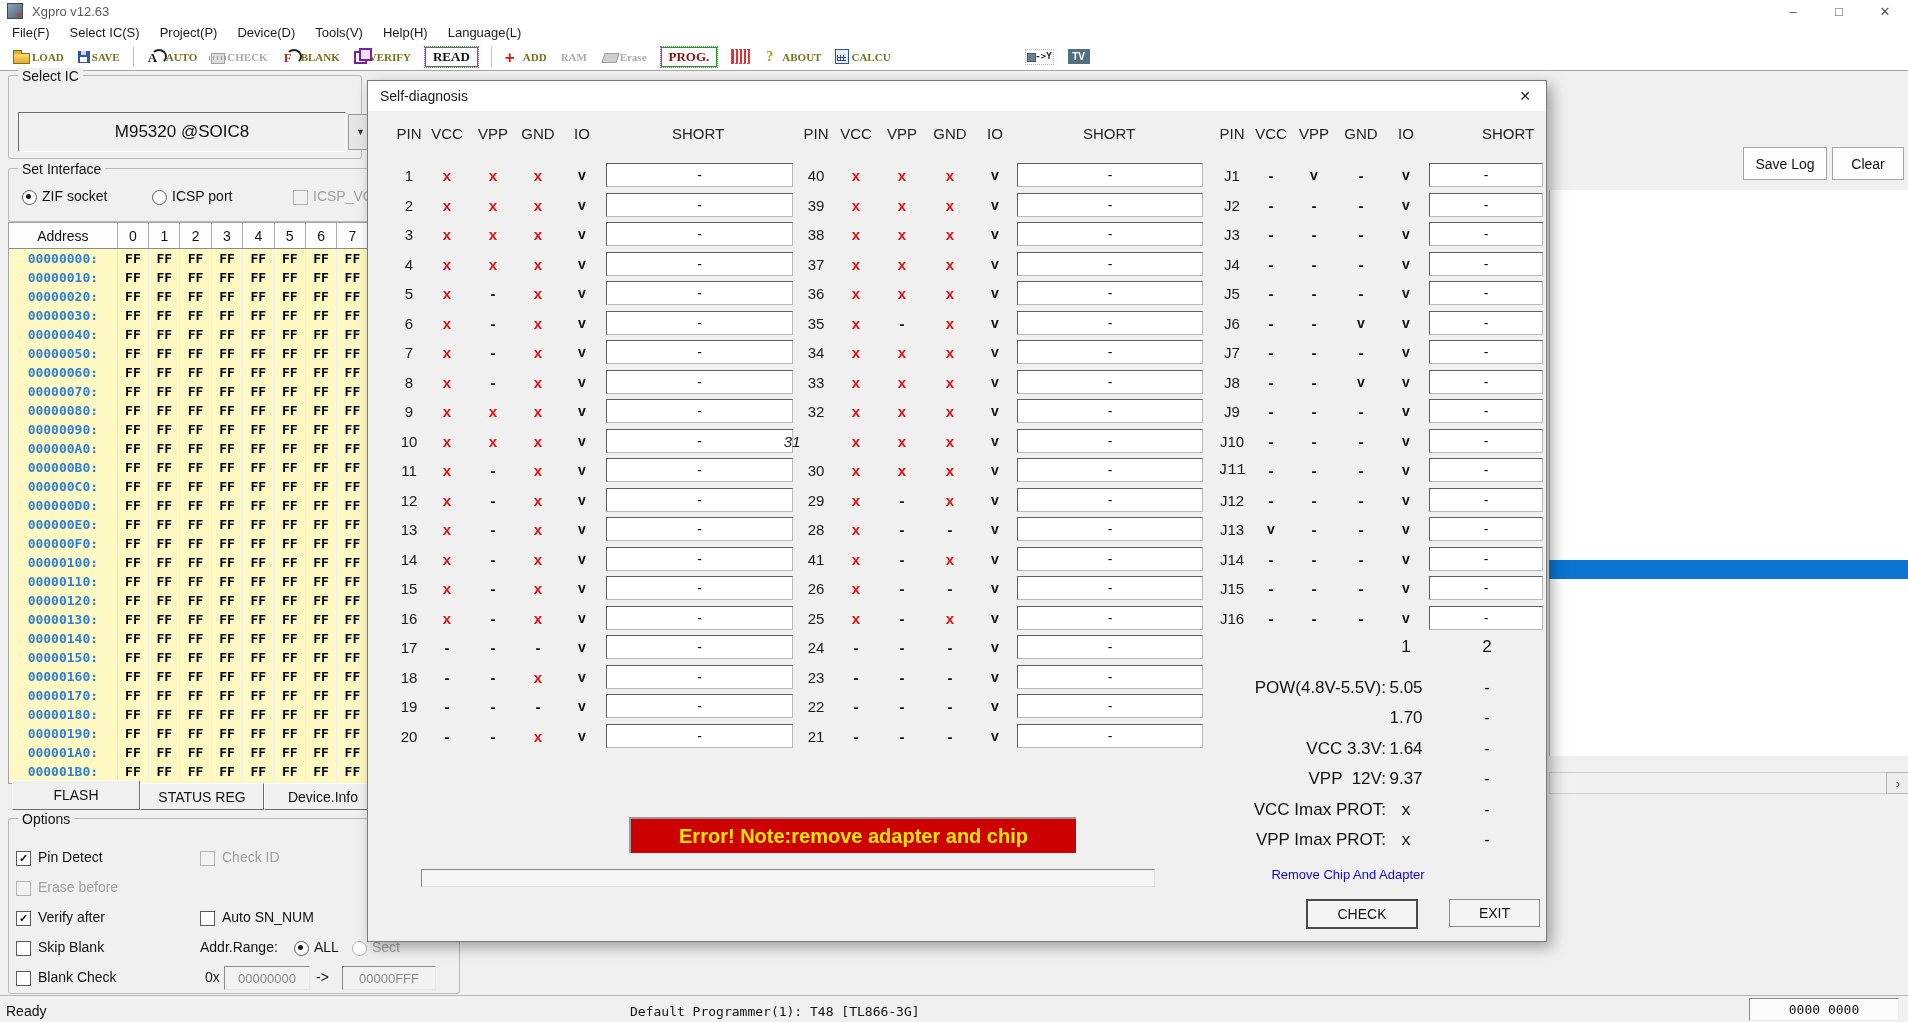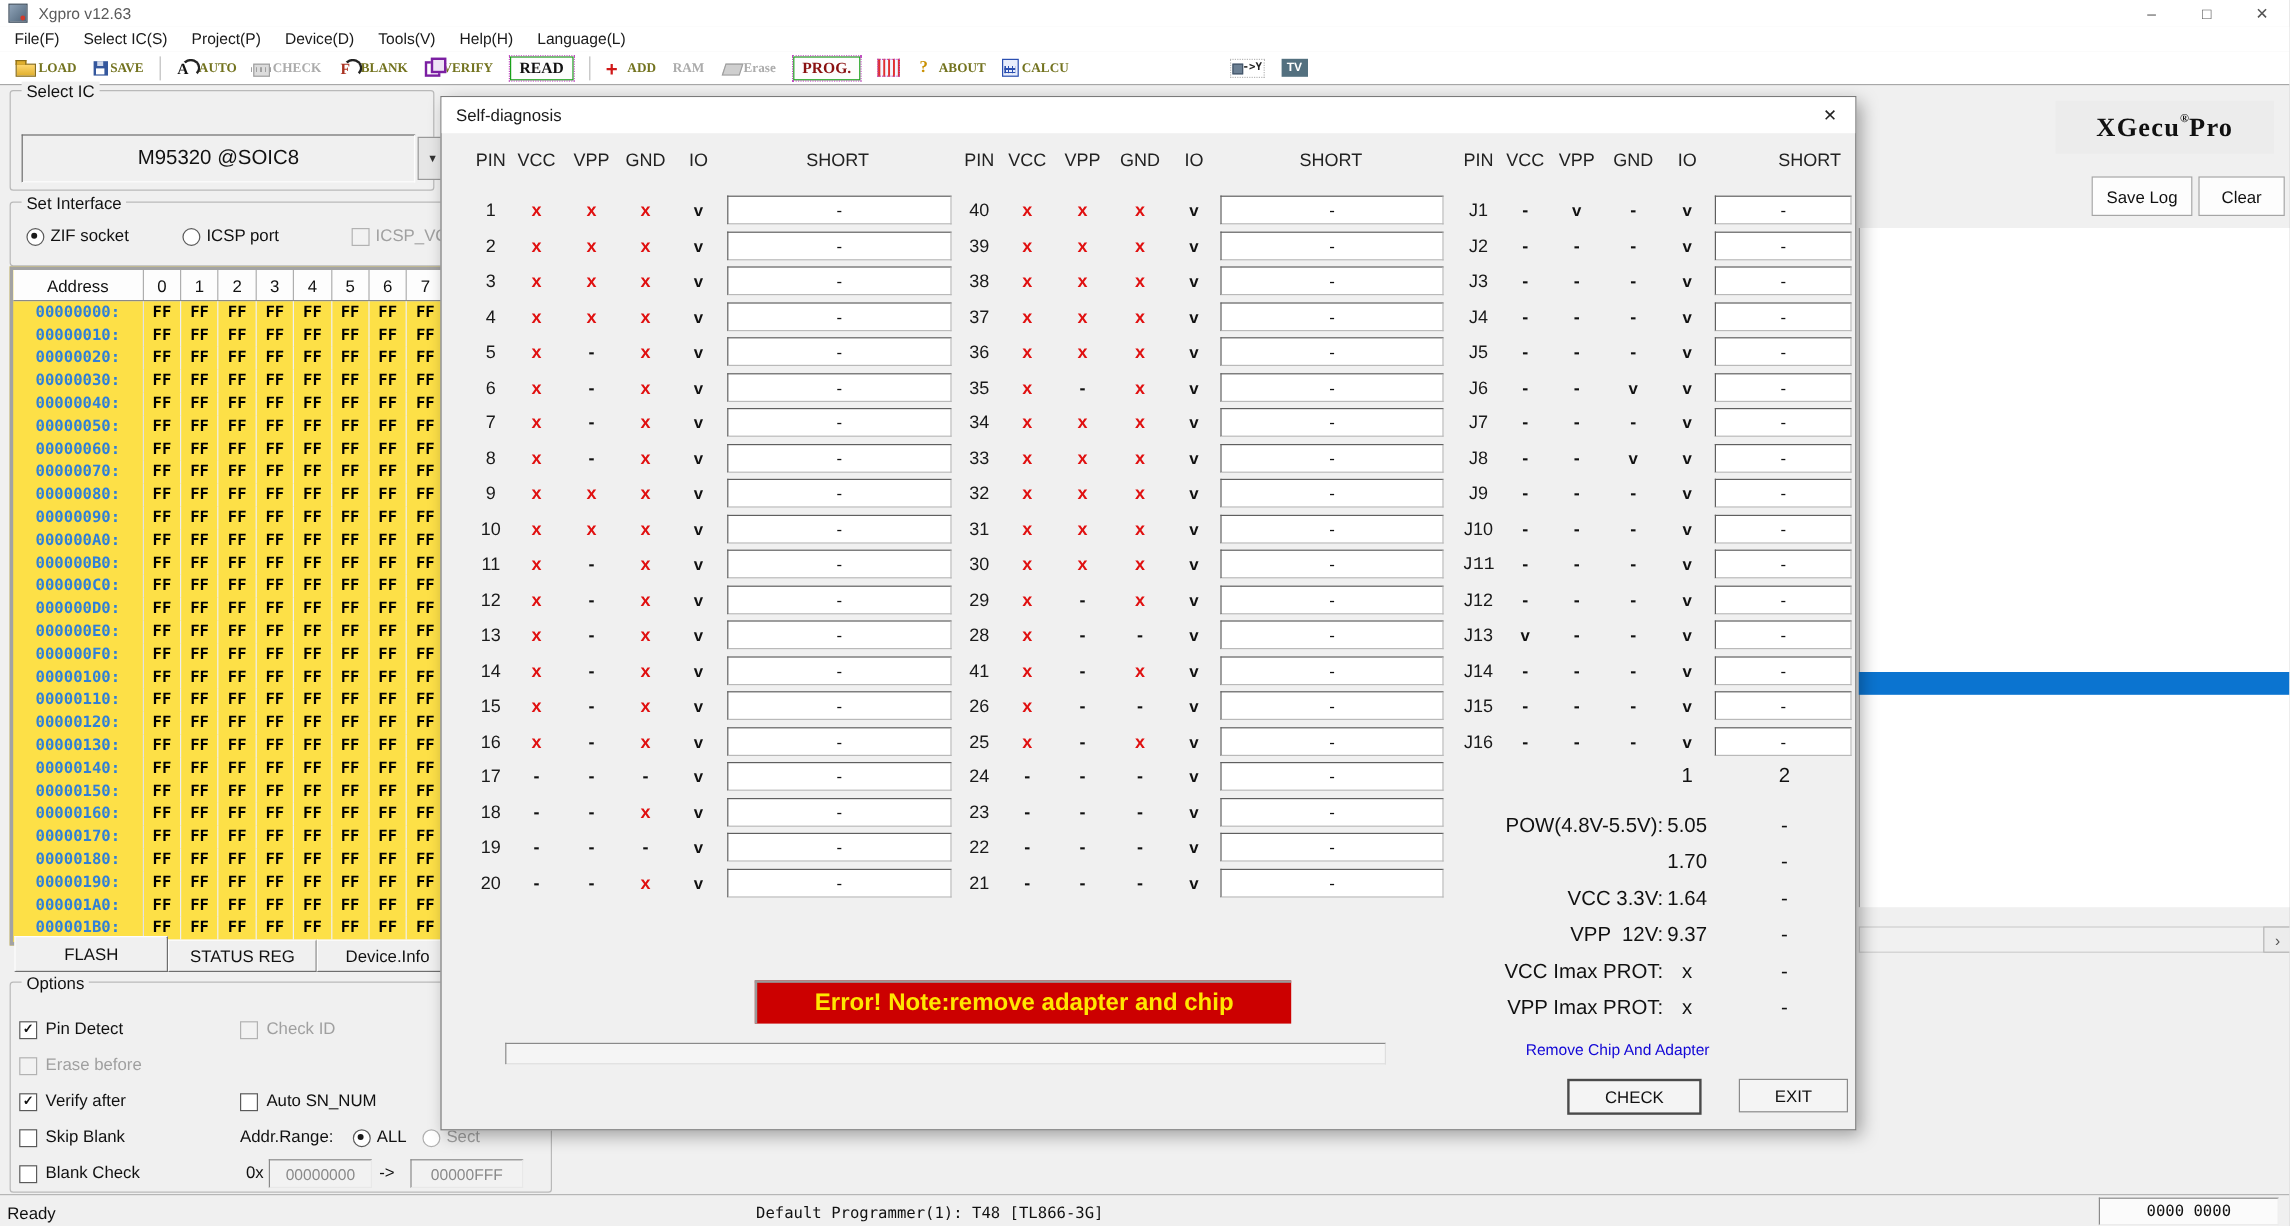--- a/index.html
+++ b/index.html
@@ -57,21 +57,21 @@
   .combo-btn{position:absolute;background:#e6e6e6;border:1px solid #9a9a9a;display:flex;align-items:center;justify-content:center;font-size:9px;color:#333}
   .radio{position:absolute;width:13px;height:13px;border:1px solid #5a5a5a;border-radius:50%;background:#fff}
   .radio.sel::after{content:'';position:absolute;left:3px;top:3px;width:5px;height:5px;border-radius:50%;background:#1a1a1a}
   .radio.dis{border-color:#b0b0b0}
   .checkbox{position:absolute;width:13px;height:13px;border:1px solid #5a5a5a;background:#fff;font:bold 11px "Liberation Sans",sans-serif;line-height:12px;text-align:center;color:#111}
   .checkbox.dis{border-color:#b2b2b2;background:#f2f2f2}
   .ctl-label{position:absolute;font-size:14px;color:#111;white-space:pre}
   .ctl-label.dis{color:#a0a0a0}
   .field{position:absolute;border:1px solid;border-color:#8a8a8a #e8e8e8 #e8e8e8 #8a8a8a;background:#f2f2f2;color:#8a8a8a;font-size:13px;display:flex;align-items:center;justify-content:center}
   
-  #hex-table{position:absolute;left:8px;top:222px;width:391px;height:560px;background:#fde047;border:3px solid #a3a3a3;overflow:hidden}
+  #hex-table{position:absolute;left:8px;top:222px;width:391px;height:560px;background:#fef9c3;border:1px solid #a3a3a3;overflow:hidden}
   .hex-header{display:flex;height:25px;border-bottom:1px solid #8a8a8a;background:#fdfdfd}
   .hex-hcell{border-right:1px solid #aeaeae;display:flex;align-items:center;justify-content:center;font-size:14px}
   .hex-row{display:flex;height:19px}
   .hex-addr{width:110px;display:flex;align-items:center;justify-content:center;
     font:bold 13px "DejaVu Sans Mono",monospace;color:#2f7fd9;border-right:1px solid #e2e2e2}
   .hex-cell{width:31px;display:flex;align-items:center;justify-content:center;
     font:bold 13px "DejaVu Sans Mono",monospace;color:#000;border-right:1px solid #efefef}
   .tab{position:absolute;background:#f0f0f0;border:1px solid;border-color:#fdfdfd #6e6e6e #6e6e6e #fdfdfd;
     display:flex;align-items:center;justify-content:center;font-size:14px}
   
@@ -597,25 +597,20 @@
   <div class="ctl-label" style="left:38px;top:969px">Blank Check</div>
   <div class="ctl-label" style="left:205px;top:969px">0x</div>
   <div class="field" style="left:224px;top:966px;width:84px;height:22px">00000000</div>
   <div class="ctl-label" style="left:316px;top:969px">-&gt;</div>
   <div class="field" style="left:342px;top:966px;width:92px;height:22px">00000FFF</div>
 
   <div id="log-area"></div>
   <div id="main-progress"></div>
   <div id="hscroll"></div>
   <div id="hscroll-btn">›</div>
-  <div id="logo-box">
-    <span class="main">XGecu</span>
-      <span class="reg">®</span>
-      <span class="main">Pro</span>
-  </div>
   <div class="winbtn" style="left:1743px;top:147px;width:82px;height:31px">Save Log</div>
   <div class="winbtn" style="left:1832px;top:147px;width:70px;height:31px">Clear</div>
   <div id="counter-box">0000 0000</div>
 
   <div id="statusbar-line"></div>
   <div id="status-ready">Ready</div>
   <div id="status-prog">Default Programmer(1): T48 [TL866-3G]</div>
 
   <div id="dialog">
     <div id="dlg-titlebar"></div>
@@ -805,21 +800,21 @@
       <div class="mk x" style="left: 534px; top: 293.5px;">x</div>
       <div class="mk x" style="left: 582px; top: 293.5px;">x</div>
       <div class="mk v" style="left: 627px; top: 293.5px;">v</div>
       <div class="shortbox" style="left: 649px; top: 288.5px; width: 184px;">-</div>
       <div class="pin-no" style="left: 448px; top: 322px;">32</div>
       <div class="mk x" style="left: 488px; top: 323px;">x</div>
       <div class="mk x" style="left: 534px; top: 323px;">x</div>
       <div class="mk x" style="left: 582px; top: 323px;">x</div>
       <div class="mk v" style="left: 627px; top: 323px;">v</div>
       <div class="shortbox" style="left: 649px; top: 318px; width: 184px;">-</div>
-      <div class="pin-no" style="left: 448px; top: 351.5px;">31</div>
+      <div class="pin-no" style="left: 424px; top: 351.5px; font-style: italic;">31</div>
       <div class="mk x" style="left: 488px; top: 352.5px;">x</div>
       <div class="mk x" style="left: 534px; top: 352.5px;">x</div>
       <div class="mk x" style="left: 582px; top: 352.5px;">x</div>
       <div class="mk v" style="left: 627px; top: 352.5px;">v</div>
       <div class="shortbox" style="left: 649px; top: 347.5px; width: 184px;">-</div>
       <div class="pin-no" style="left: 448px; top: 381px;">30</div>
       <div class="mk x" style="left: 488px; top: 382px;">x</div>
       <div class="mk x" style="left: 534px; top: 382px;">x</div>
       <div class="mk x" style="left: 582px; top: 382px;">x</div>
       <div class="mk v" style="left: 627px; top: 382px;">v</div>

